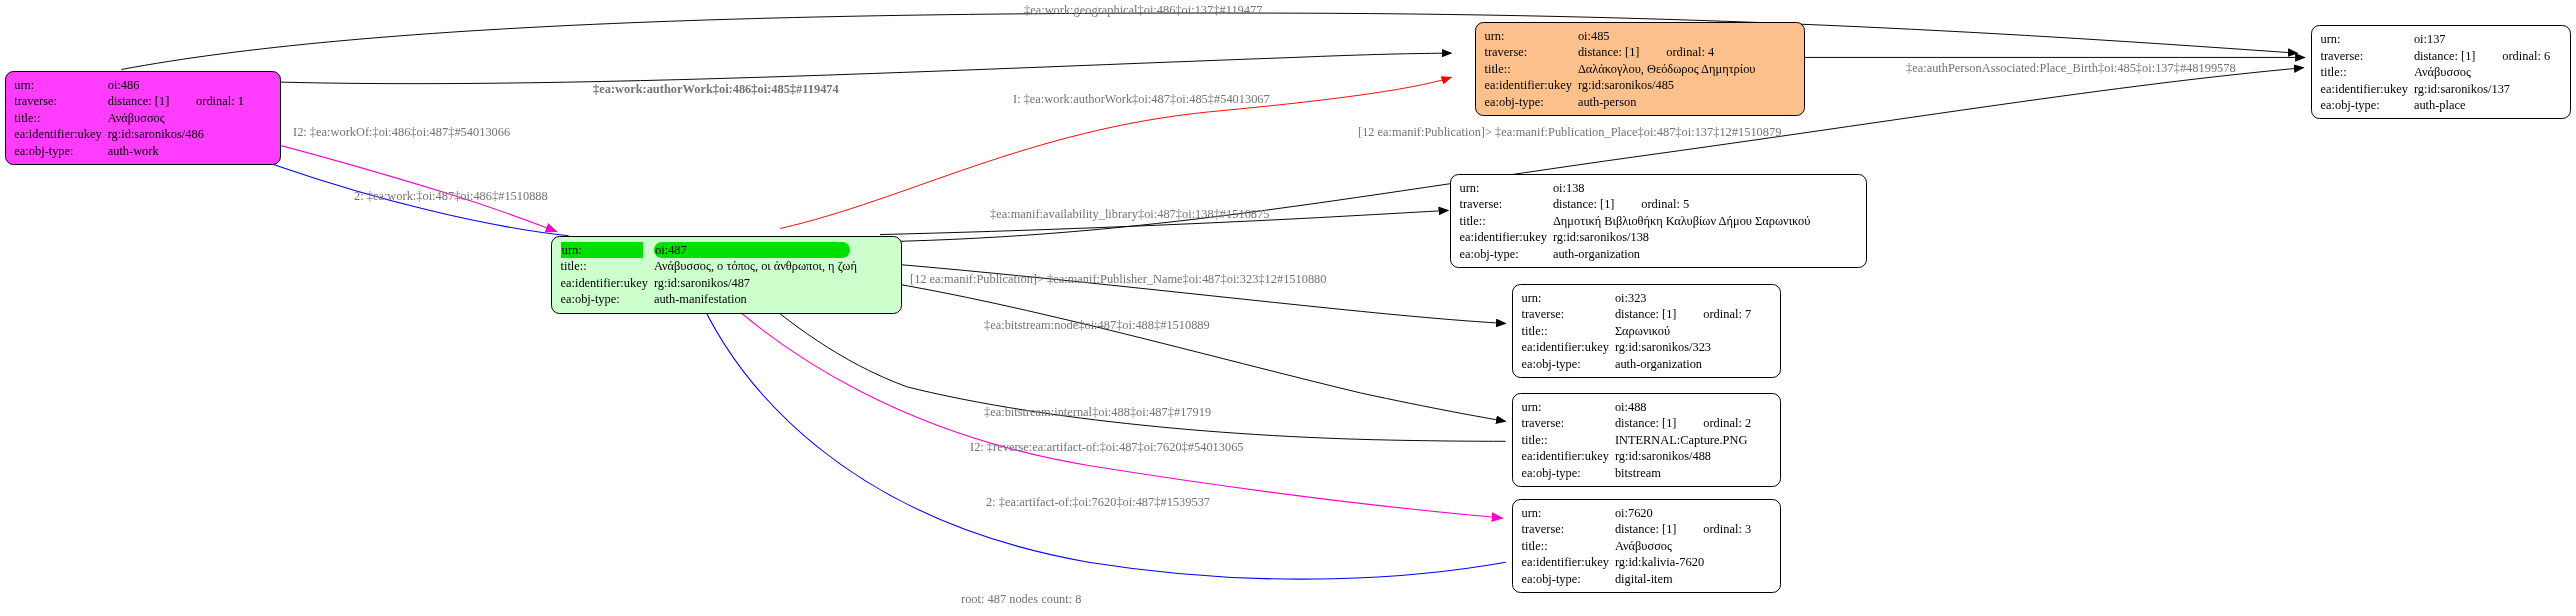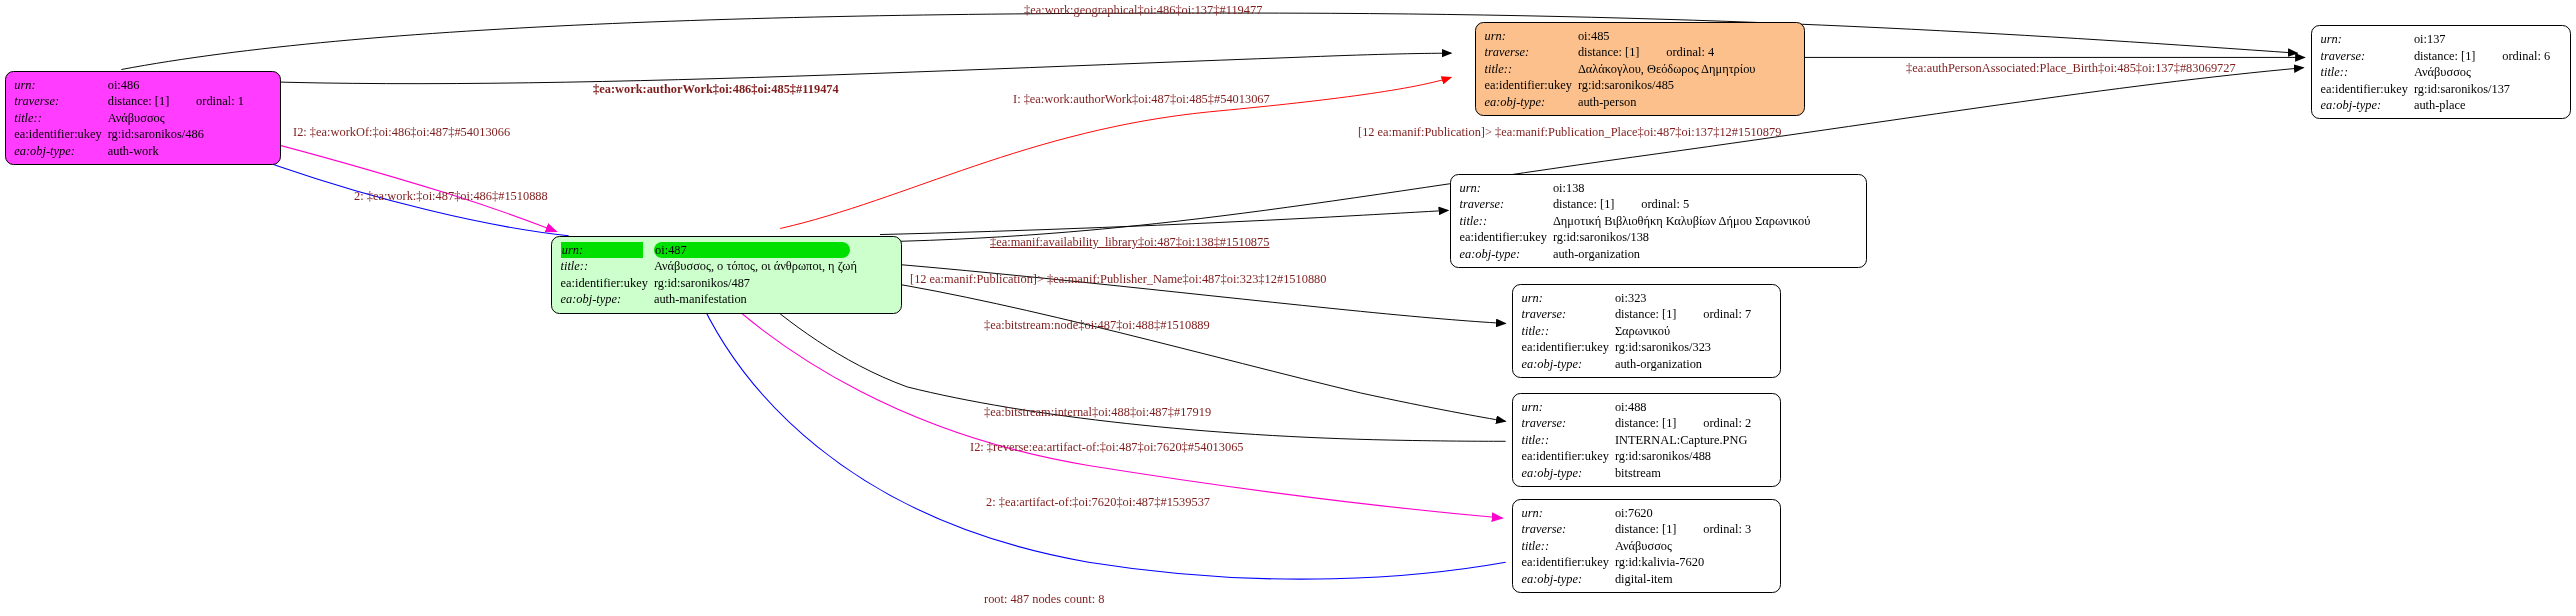--- a/index.html
+++ b/index.html
@@ -37,21 +37,20 @@
     font-size: 12.4px;
     line-height: 1.33;
     white-space: nowrap;
   }
   .node td {
     padding: 0 0 0 0;
     vertical-align: top;
   }
   .node td.k {
     padding-right: 9.7px;
-    font-style: italic;
   }
   .node td.k2 {
     padding-right: 6px;
   }
   .node .sp {
     display: inline-block;
     width: 20.6px;
   }
   .n-magenta { background: #ff3cff; }
   .n-orange  { background: #fbc08c; }
@@ -60,21 +59,21 @@
     background: #00e000;
     display: inline-block;
     padding: 0 1.2px;
   }
   .hl-row td.k .hl-key { min-width: 80px; }
   .hl-row td.v .hl-val { min-width: 194px; border-radius: 8px; }
   .edge-label {
     position: absolute;
     font-family: "Liberation Serif", "DejaVu Serif", serif;
     font-size: 12.4px;
-    color: #7f1d1d;
+    color: #737373;
     white-space: nowrap;
     line-height: 1;
   }
 </style>
 </head>
 <body>
 
 <div id="canvas">
 
   <svg class="edge-layer" viewBox="0 0 4260 1019">
@@ -364,32 +363,32 @@
   <div class="edge-label" style="left:1024px; top:4.2px;">‡ea:work:geographical‡oi:486‡oi:137‡#119477</div>
 
   <div class="edge-label" style="left:593px; top:83px;font-weight:bold;">‡ea:work:authorWork‡oi:486‡oi:485‡#119474</div>
 
   <div class="edge-label" style="left:1013px; top:93px;">I: ‡ea:work:authorWork‡oi:487‡oi:485‡#54013067</div>
 
   <div class="edge-label" style="left:293px; top:126px;">I2: ‡ea:workOf:‡oi:486‡oi:487‡#54013066</div>
 
   <div class="edge-label" style="left:310px; top:190px;margin-left:44px;">2: ‡ea:work:‡oi:487‡oi:486‡#1510888</div>
 
-  <div class="edge-label" style="left:1906px; top:62px;">‡ea:authPersonAssociated:Place_Birth‡oi:485‡oi:137‡#83069727</div>
+  <div class="edge-label" style="left:1906px; top:62px;">‡ea:authPersonAssociated:Place_Birth‡oi:485‡oi:137‡#48199578</div>
 
   <div class="edge-label" style="left:1358px; top:126px;">[12 ea:manif:Publication]&gt; ‡ea:manif:Publication_Place‡oi:487‡oi:137‡12#1510879</div>
 
-  <div class="edge-label" style="left:990px; top:236px;text-decoration:underline;">‡ea:manif:availability_library‡oi:487‡oi:138‡#1510875</div>
+  <div class="edge-label" style="left:990px; top:208px;">‡ea:manif:availability_library‡oi:487‡oi:138‡#1510875</div>
 
   <div class="edge-label" style="left:910px; top:273px;">[12 ea:manif:Publication]&gt; ‡ea:manif:Publisher_Name‡oi:487‡oi:323‡12#1510880</div>
 
   <div class="edge-label" style="left:984px; top:319px;">‡ea:bitstream:node‡oi:487‡oi:488‡#1510889</div>
 
   <div class="edge-label" style="left:984px; top:406px;">‡ea:bitstream:internal‡oi:488‡oi:487‡#17919</div>
 
   <div class="edge-label" style="left:970px; top:441px;">I2: ‡reverse:ea:artifact-of:‡oi:487‡oi:7620‡#54013065</div>
 
   <div class="edge-label" style="left:986px; top:496px;">2: ‡ea:artifact-of:‡oi:7620‡oi:487‡#1539537</div>
 
-  <div class="edge-label" style="left:984px; top:593px;">root: 487 nodes count: 8</div>
+  <div class="edge-label" style="left:961px; top:593px;">root: 487 nodes count: 8</div>
 
 </div>
 
 
 </body></html>

